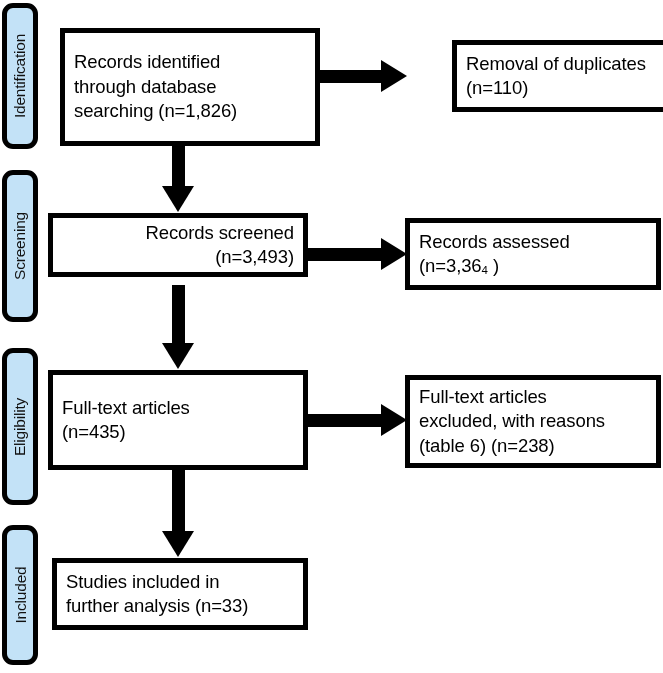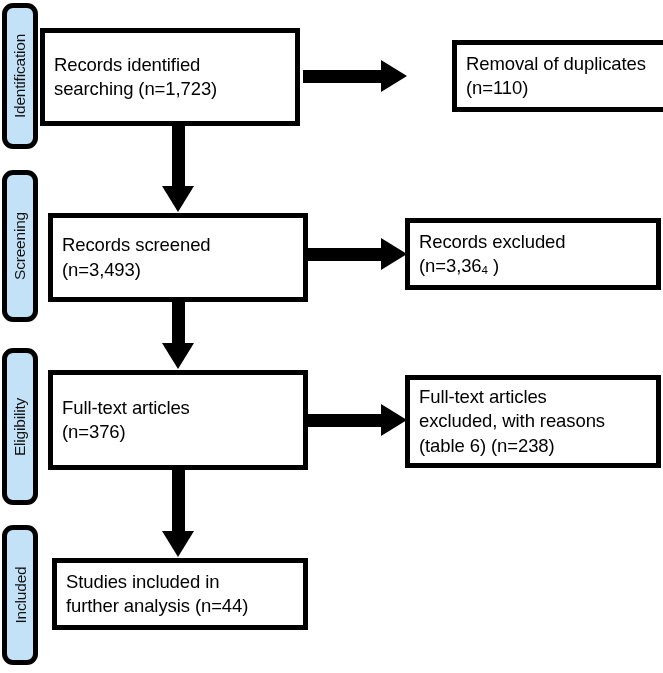--- a/index.html
+++ b/index.html
@@ -117,47 +117,48 @@
 
   <div class="conn" style="left:303px; top:70px; width:82px; height:13px;"></div>
   <div class="arrow-head-right" style="left:381px; top:60px;"></div>
 
   <div class="conn" style="left:303px; top:248px; width:82px; height:13px;"></div>
   <div class="arrow-head-right" style="left:381px; top:238px;"></div>
 
   <div class="conn" style="left:303px; top:414px; width:82px; height:13px;"></div>
   <div class="arrow-head-right" style="left:381px; top:404px;"></div>
 
-  <div class="node-box" style="left:40px; top:28px; width:260px; height:98px;">
+  <div class="node-box" style="left:60px; top:28px; width:260px; height:118px;">
     <div class="node-line">Records identified</div>
-    <div class="node-line">searching (n=1,723)</div>
+    <div class="node-line">through database</div>
+    <div class="node-line">searching (n=1,826)</div>
   </div>
 
-  <div class="node-box" style="left:48px; top:213px; width:260px; height:89px;">
+  <div class="node-box" style="left:48px; top:213px; width:260px; height:64px;text-align:right;">
     <div class="node-line">Records screened</div>
     <div class="node-line">(n=3,493)</div>
   </div>
 
   <div class="node-box" style="left:48px; top:370px; width:260px; height:100px;">
     <div class="node-line">Full-text articles</div>
-    <div class="node-line">(n=376)</div>
+    <div class="node-line">(n=435)</div>
   </div>
 
   <div class="node-box" style="left:52px; top:558px; width:256px; height:72px;">
     <div class="node-line">Studies included in</div>
-    <div class="node-line">further analysis (n=44)</div>
+    <div class="node-line">further analysis (n=33)</div>
   </div>
 
   <div class="node-box" style="left:405px; top:40px; width:256px; height:72px;margin-left:47px;">
     <div class="node-line">Removal of duplicates</div>
     <div class="node-line">(n=110)</div>
   </div>
 
   <div class="node-box" style="left:405px; top:218px; width:256px; height:72px;">
-    <div class="node-line">Records excluded</div>
+    <div class="node-line">Records assessed</div>
     <div class="node-line"><span>(n=3,36</span><sub>4</sub><span> )</span></div>
   </div>
 
   <div class="node-box" style="left:405px; top:375px; width:256px; height:93px;">
     <div class="node-line">Full-text articles</div>
     <div class="node-line">excluded, with reasons</div>
     <div class="node-line">(table 6) (n=238)</div>
   </div>
 
 </div>

